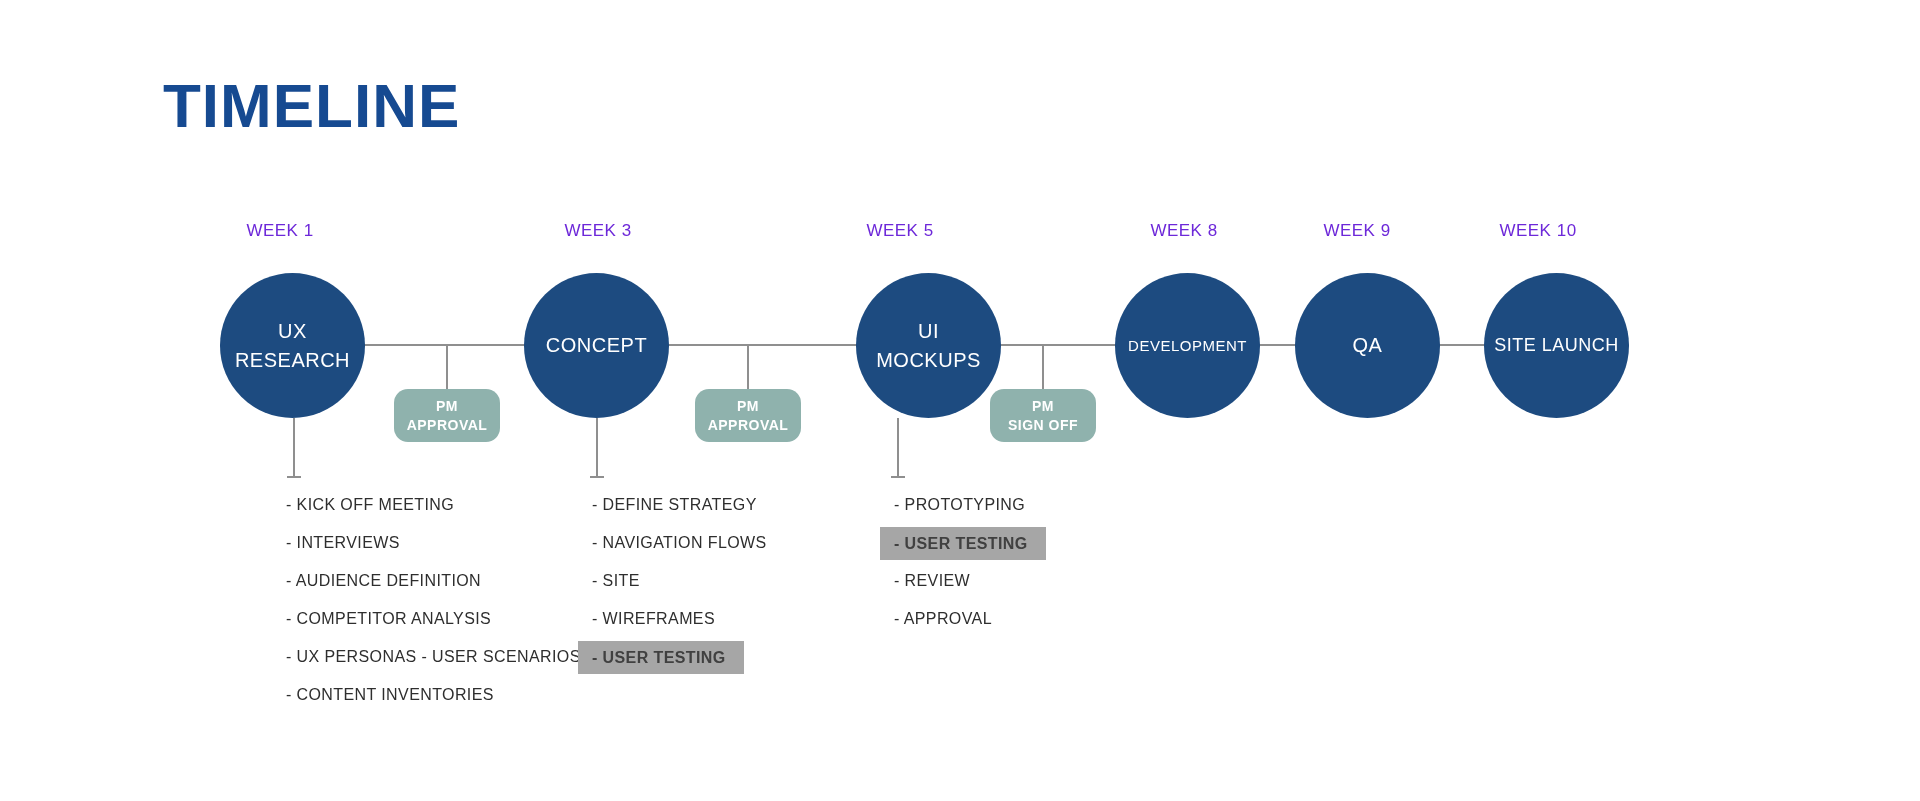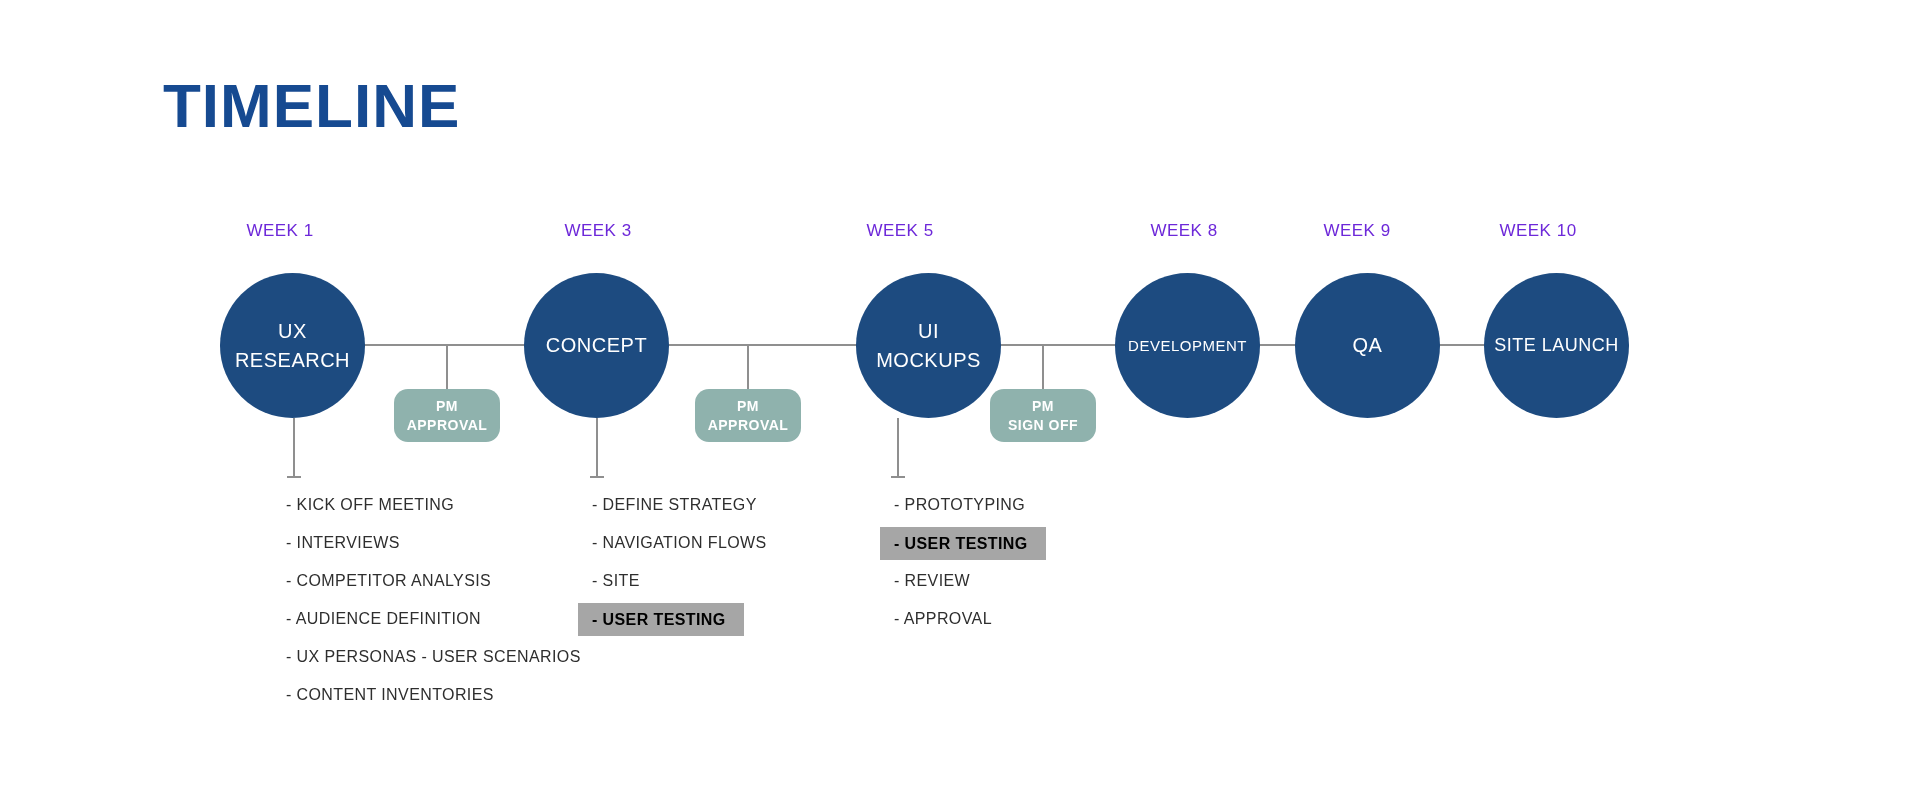--- a/index.html
+++ b/index.html
@@ -46,21 +46,21 @@
   }
   .e0{left:287px;} .e1{left:590px;} .e2{left:891px;}
   .tasklist{
     position:absolute;top:486px;
     font-size:16px;color:#2e2e2e;letter-spacing:0.4px;
   }
   .t0{left:286px;} .t1{left:592px;} .t2{left:894px;}
   .task{height:38px;display:flex;align-items:center;white-space:nowrap;}
   .task .tx{display:inline-block;}
   .task.hl .tx{
-    background:#a6a6a6;color:#000000;font-weight:bold;
+    background:#a6a6a6;color:#404040;font-weight:bold;
     margin-left:-14px;padding:0 18px 0 14px;height:33px;line-height:33px;
   }
 </style>
 </head>
 <body>
 
 <div class="canvas">
 
   <div class="title">TIMELINE</div>
 
@@ -100,42 +100,45 @@
   <div class="dropcap e2"></div>
 
   <div class="tasklist t0">
     <div class="task">
         <span class="tx">- KICK OFF MEETING</span>
       </div>
     <div class="task">
         <span class="tx">- INTERVIEWS</span>
       </div>
     <div class="task">
-        <span class="tx">- COMPETITOR ANALYSIS</span>
+        <span class="tx">- AUDIENCE DEFINITION</span>
       </div>
     <div class="task">
-        <span class="tx">- AUDIENCE DEFINITION</span>
+        <span class="tx">- COMPETITOR ANALYSIS</span>
       </div>
     <div class="task">
         <span class="tx">- UX PERSONAS - USER SCENARIOS</span>
       </div>
     <div class="task">
         <span class="tx">- CONTENT INVENTORIES</span>
       </div>
   </div>
 
   <div class="tasklist t1">
     <div class="task">
         <span class="tx">- DEFINE STRATEGY</span>
       </div>
     <div class="task">
         <span class="tx">- NAVIGATION FLOWS</span>
       </div>
     <div class="task">
         <span class="tx">- SITE</span>
+      </div>
+    <div class="task">
+        <span class="tx">- WIREFRAMES</span>
       </div>
     <div class="task hl">
         <span class="tx">- USER TESTING</span>
       </div>
   </div>
 
   <div class="tasklist t2">
     <div class="task">
         <span class="tx">- PROTOTYPING</span>
       </div>

